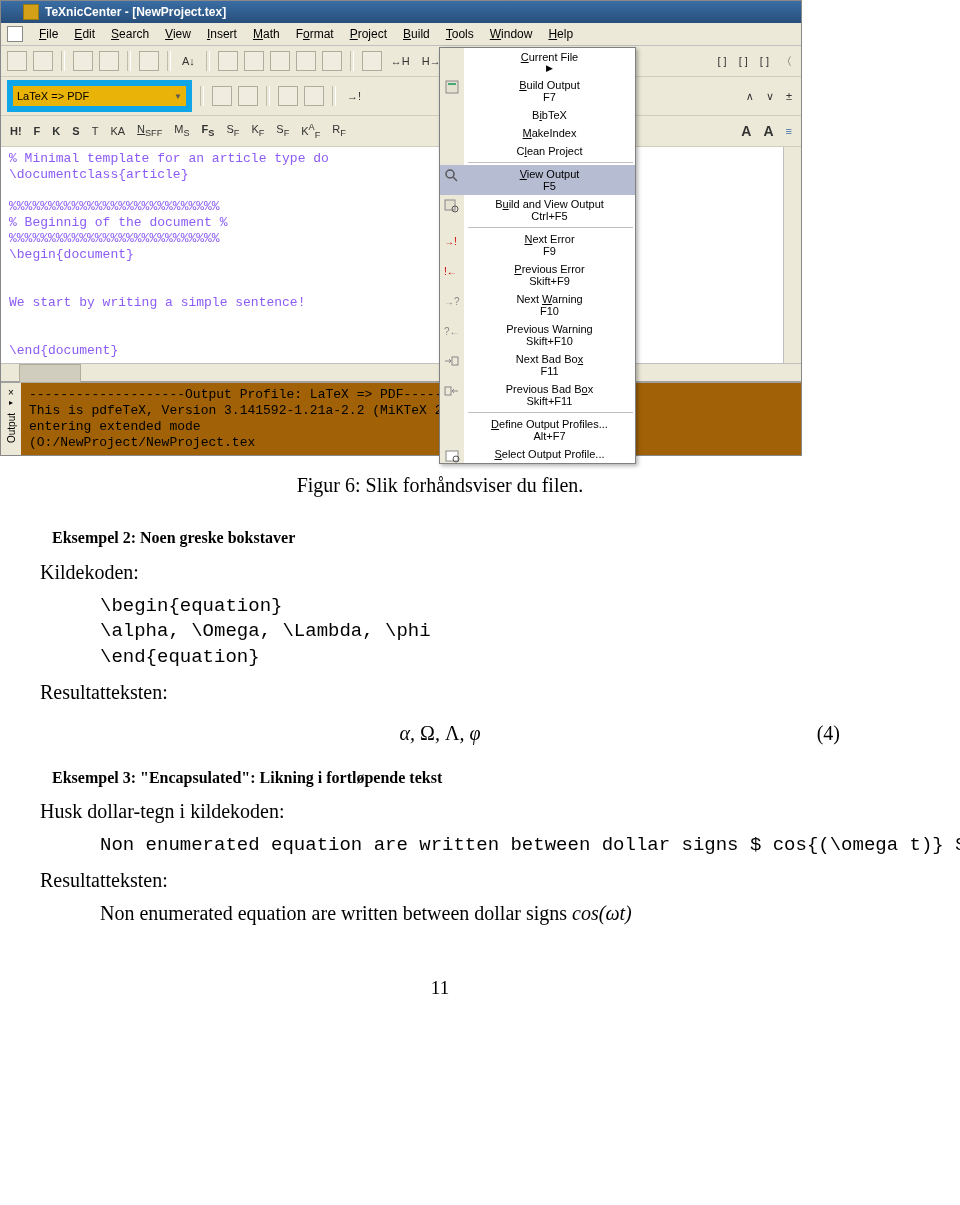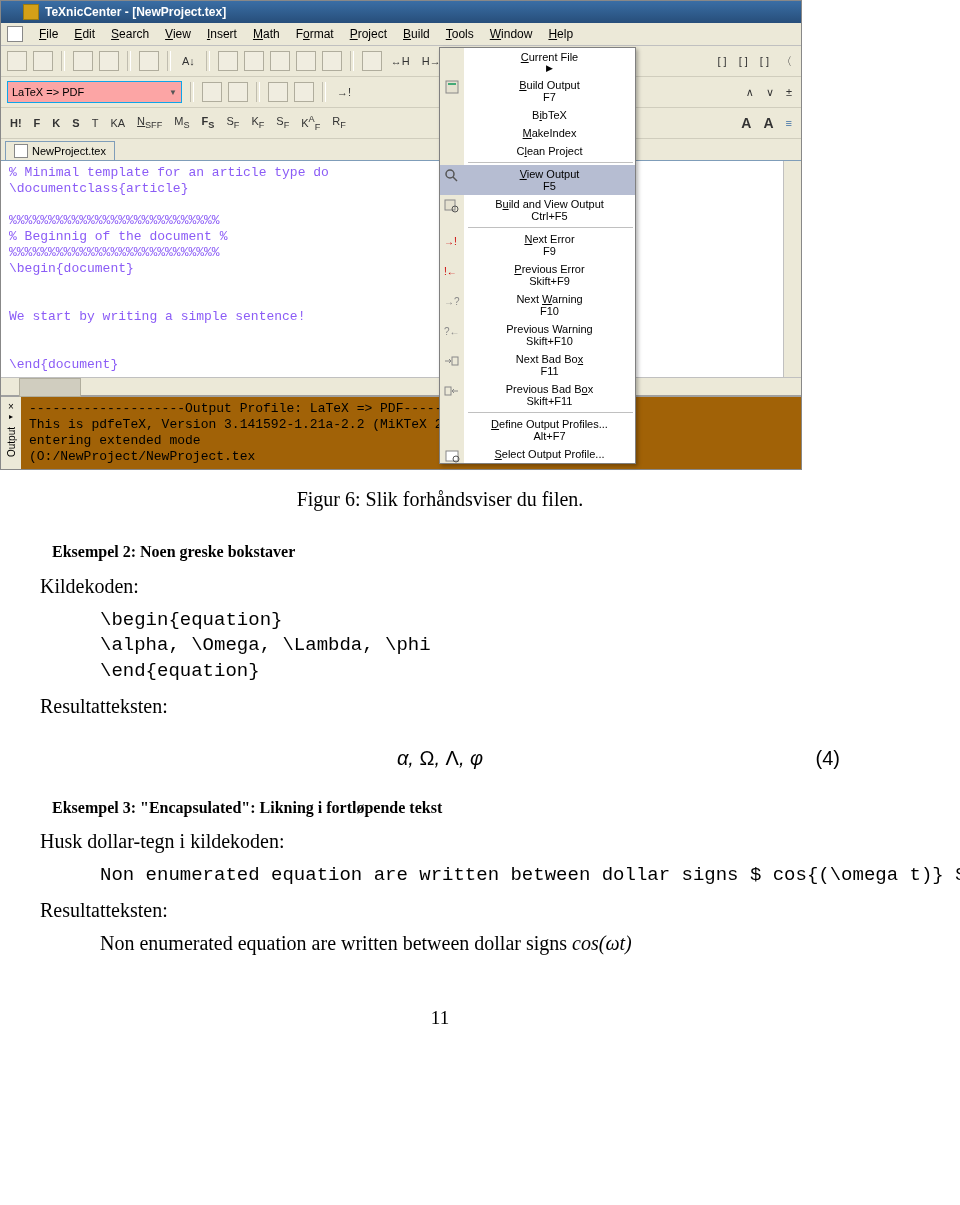--- a/index.html
+++ b/index.html
@@ -9,21 +9,21 @@
   .titlebar-icon { width:14px; height:14px; background:#d4a017; border:1px solid #9a7b10; margin-right:6px; }
   .menubar { display:flex; align-items:center; padding:2px 6px; background:#ece9d8; border-bottom:1px solid #c0c0c0; }
   .menubar-icon { width:14px; height:14px; border:1px solid #888; margin-right:8px; background:#fff; }
   .menubar span { padding:2px 8px; cursor:default; }
   .menubar span u { text-decoration:underline; }
   .toolbar { display:flex; align-items:center; padding:3px 6px; background:#ece9d8; border-bottom:1px solid #d0cdbd; gap:6px; min-height:24px; }
   .tbtn { width:18px; height:18px; border:1px solid #b0ad9d; background:#f0ede0; }
   .tsep { width:2px; height:20px; border-left:1px solid #c0bdaf; border-right:1px solid #fff; margin:0 2px; }
   .ttxt { font-family:Tahoma, Arial, sans-serif; font-size:11px; color:#333; padding:0 3px; }
   .tbold { font-weight:bold; }
-  .profile-combo { width:165px; height:20px; background:#fca5a5; border:1px solid #0ea5e9; display:flex; align-items:center; padding:0 4px; font-size:11px; justify-content:space-between; }
+  .profile-combo { width:165px; height:20px; background:#eab308; border:6px solid #0ea5e9; display:flex; align-items:center; padding:0 4px; font-size:11px; justify-content:space-between; }
   .profile-combo .arrow { font-size:8px; color:#555; }
   .tabbar { display:flex; align-items:flex-end; padding:2px 4px 0 4px; background:#ece9d8; border-bottom:1px solid #7f9db9; }
   .filetab { border:1px solid #7f9db9; border-bottom:none; background:#ece9d8; padding:2px 8px; font-size:11px; display:flex; align-items:center; gap:4px; }
   .filetab-icon { width:12px; height:12px; border:1px solid #888; background:#fff; }
   .editor-wrap { display:flex; }
   .editor { flex:1; background:#fff; font-family:"Courier New", monospace; font-size:13px; line-height:16px; padding:4px 8px; white-space:pre; min-height:200px; color:#8b5cf6; overflow:hidden; }
   .scrollbar-v { width:17px; background:#ece9d8; border-left:1px solid #c0c0c0; }
   .scrollbar-h { height:17px; background:#ece9d8; border-top:1px solid #c0c0c0; display:flex; }
   .scrollbar-h .thumb { width:60px; height:100%; background:#d0cdbf; border:1px solid #b0ad9d; margin-left:18px; }
   .output-wrap { display:flex; border-top:2px solid #a0a0a0; }
@@ -40,21 +40,21 @@
   .dd-item .arrow { font-size:9px; }
   .dd-sep { height:1px; background:#c0c0c0; margin:2px 2px 2px 28px; }
   .dd-item .mi { position:absolute; left:4px; width:16px; height:16px; border:0; }
   .mi svg { width:16px; height:16px; display:block; }
   
   .doc { width:800px; margin:16px 0 0 40px; font-size:20px; line-height:1.35; }
   .doc .caption { text-align:center; margin:10px 0 28px 0; }
   .doc .heading { font-weight:bold; margin:20px 0 10px 12px; font-size:16px; }
   .doc .para { margin:6px 0; }
   .doc .code { font-family:"Courier New", monospace; font-size:19px; white-space:pre; margin:8px 0 8px 60px; }
-  .doc .eq { display:flex; align-items:center; justify-content:center; position:relative; margin:25px 0; font-style:italic; font-family:Liberation Sans, sans-serif; }
+  .doc .eq { display:flex; align-items:center; justify-content:center; position:relative; margin:14px 0; font-style:italic; font-family:Liberation Serif, serif; }
   .doc .eq .num { position:absolute; right:0; font-style:normal; }
   .doc .pagenum { text-align:center; margin-top:48px; font-size:19px; }
   .doc .sigma { font-style:normal; }
 </style>
 </head>
 <body>
 
 <div class="page">
 
   <div class="screenshot">
@@ -140,26 +140,20 @@
       <span class="ttxt">K<sub>F</sub></span>
       <span class="ttxt">S<sub>F</sub></span>
       <span class="ttxt">K<sup>A</sup><sub>F</sub></span>
       <span class="ttxt">R<sub>F</sub></span>
       <div style="flex:1"></div>
       <span class="ttxt tbold" style="font-size:14px">A</span>
       <span class="ttxt tbold" style="font-size:14px">A</span>
       <span class="ttxt" style="color:#3a6ea5">≡</span>
     </div>
 
-    <div class="tabbar">
-      <div class="filetab">
-        <div class="filetab-icon"></div>
-        <span>NewProject.tex</span>
-      </div>
-    </div>
 
     <div class="editor-wrap">
       <div class="editor" id="editor">% Minimal template for an article type do
 \documentclass{article}
 
 %%%%%%%%%%%%%%%%%%%%%%%%%%%
 % Beginnig of the document %
 %%%%%%%%%%%%%%%%%%%%%%%%%%%
 \begin{document}
 

